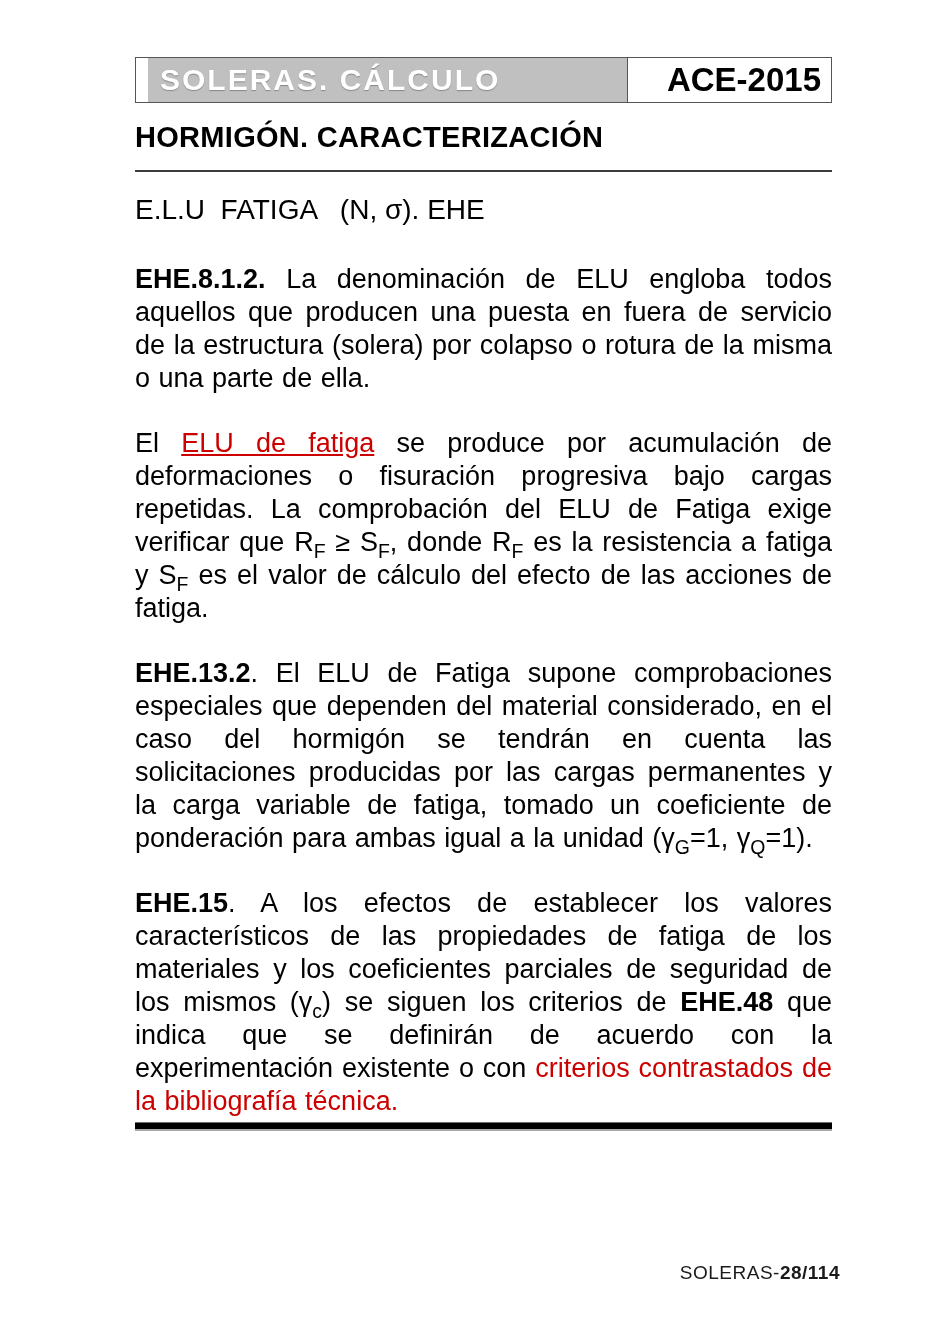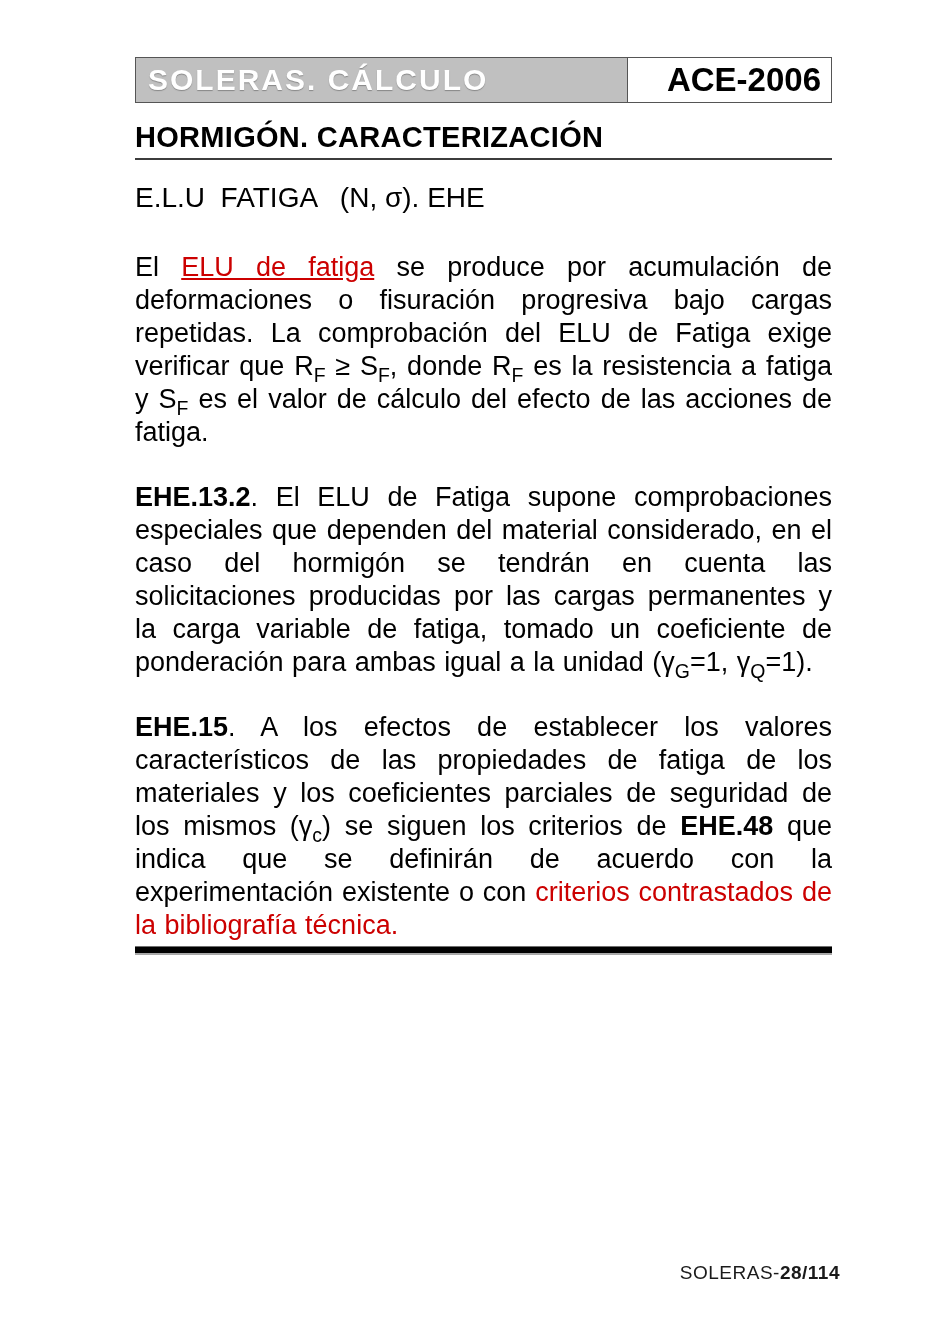--- a/index.html
+++ b/index.html
@@ -17,20 +17,21 @@
     left: 135px;
     top: 57px;
     width: 697px;
   }
   
   .header-band {
     display: flex;
     height: 46px;
     border: 1px solid #555555;
     box-sizing: border-box;
+    padding-left: 12px;
   }
   .header-title-box {
     flex: 1;
     background: #c0c0c0;
     display: flex;
     align-items: center;
     padding-left: 12px;
     box-sizing: border-box;
   }
   .header-title-box span {
@@ -58,21 +59,21 @@
     color: #000000;
   }
   
   .doc-heading {
     margin: 18px 0 0 0;
     font-size: 29px;
     line-height: 33px;
     font-weight: bold;
     letter-spacing: 0.3px;
     border-bottom: 2px solid #3c3c3c;
-    padding-bottom: 4px;
+    padding-bottom: 16px;
   }
   .doc-subheading {
     margin-top: 21px;
     font-size: 28px;
     line-height: 33px;
     white-space: pre-wrap;
   }
   
   .body-text p {
     margin: 32px 0 0 0;
@@ -114,29 +115,30 @@
 <body>
 
 <div class="page">
   <div class="content">
 
     <div class="header-band">
       <div class="header-title-box">
         <span>SOLERAS. CÁLCULO</span>
       </div>
       <div class="header-badge-box">
-        <span>ACE-2006</span>
+        <span>ACE-2015</span>
       </div>
     </div>
 
     <div class="doc-heading">HORMIGÓN. CARACTERIZACIÓN</div>
 
     <div class="doc-subheading">E.L.U  FATIGA   (N, σ). EHE</div>
 
     <div class="body-text">
+      <p><span class="b">EHE.8.1.2.</span><span> La denominación de ELU engloba todos aquellos que producen una puesta en fuera de servicio de la estructura (solera) por colapso o rotura de la misma o una parte de ella.</span></p>
       <p><span>El </span><span class="red u">ELU de fatiga</span><span> se produce por acumulación de deformaciones o fisuración progresiva bajo cargas repetidas. La comprobación del ELU de Fatiga exige verificar que R</span><sub>F</sub><span> ≥ S</span><sub>F</sub><span>, donde R</span><sub>F</sub><span> es la resistencia a fatiga y S</span><sub>F</sub><span> es el valor de cálculo del efecto de las acciones de fatiga.</span></p>
       <p><span class="b">EHE.13.2</span><span>. El ELU de Fatiga supone comprobaciones especiales que dependen del material considerado, en el caso del hormigón se tendrán en cuenta las solicitaciones producidas por las cargas permanentes y la carga variable de fatiga, tomado un coeficiente de ponderación para ambas igual a la unidad (γ</span><sub>G</sub><span>=1, γ</span><sub>Q</sub><span>=1).</span></p>
       <p><span class="b">EHE.15</span><span>. A los efectos de establecer los valores característicos de las propiedades de fatiga de los materiales y los coeficientes parciales de seguridad de los mismos (γ</span><sub>c</sub><span>) se siguen los criterios de </span><span class="b">EHE.48</span><span> que indica que se definirán de acuerdo con la experimentación existente o con </span><span class="red">criterios contrastados de la bibliografía técnica.</span></p>
     </div>
 
     <div class="thick-rule"></div>
 
   </div>
 
   <div class="page-footer">

